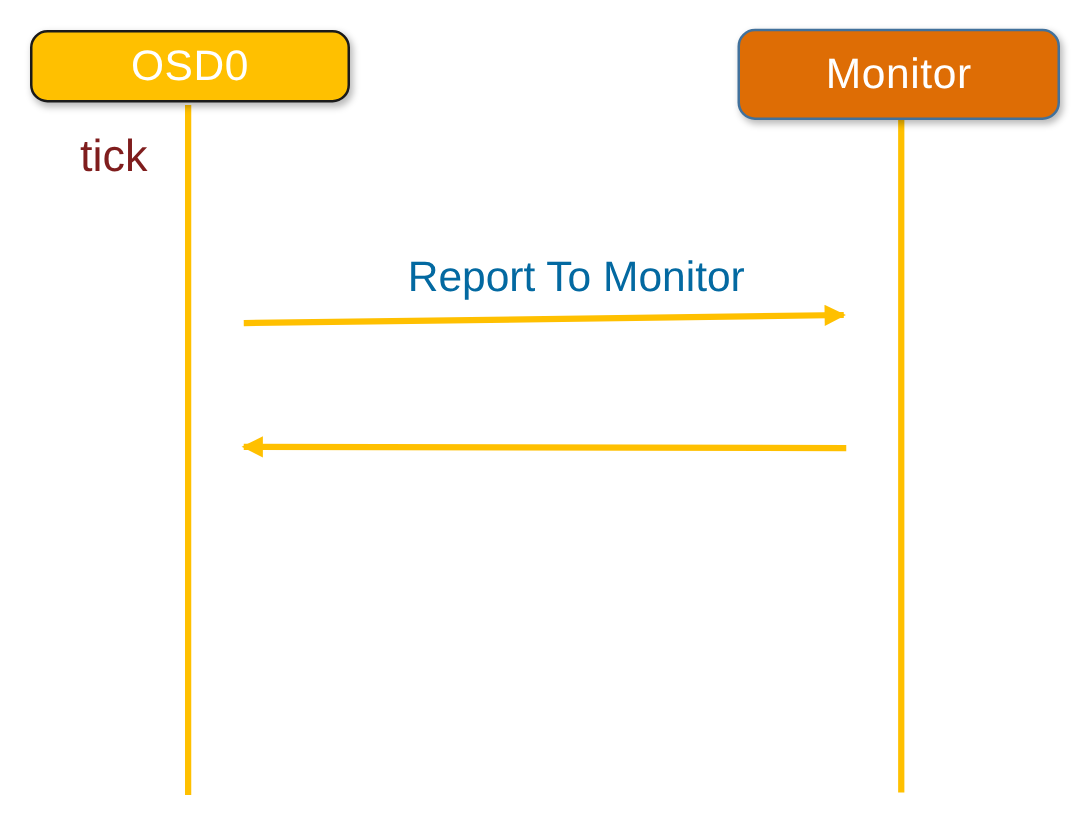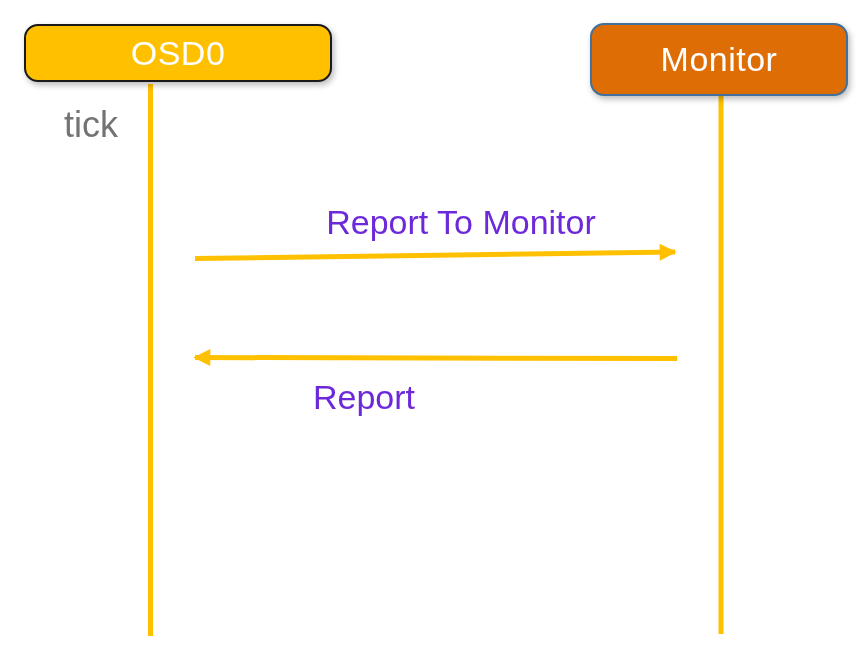--- a/index.html
+++ b/index.html
@@ -27,44 +27,44 @@
     font-size: 34px;
     font-weight: 400;
     letter-spacing: 0.5px;
     border-radius: 14px;
     box-shadow: 2px 3px 6px rgba(0,0,0,0.28);
     box-sizing: border-box;
   }
   .actor-osd0 {
     left: 24px;
     top: 24px;
-    width: 308px;
+    width: 256px;
     height: 58px;
     background: #FFC000;
     border: 2.5px solid #1A1A1A;
   }
   .actor-monitor {
     left: 590px;
     top: 23px;
     width: 258px;
     height: 73px;
     background: #DE6D05;
     border: 2.5px solid #41719C;
   }
   .tick-label {
     position: absolute;
     left: 64px;
     top: 104px;
     font-size: 36px;
-    color: #737373;
+    color: #7f1d1d;
   }
   .msg-label {
     position: absolute;
     font-size: 34px;
-    color: #6d28d9;
+    color: #0369a1;
     white-space: nowrap;
   }
   .msg-label-1 {
     left: 220px;
     top: 203px;
     width: 482px;
     text-align: center;
   }
   .msg-label-2 {
     left: 313px;
@@ -105,15 +105,14 @@
   </div>
 
   <div class="actor-box actor-monitor">
     <span>Monitor</span>
   </div>
 
   <div class="tick-label">tick</div>
 
   <div class="msg-label msg-label-1">Report To Monitor</div>
 
-  <div class="msg-label msg-label-2">Report</div>
 
 </div>
 
 </body></html>

